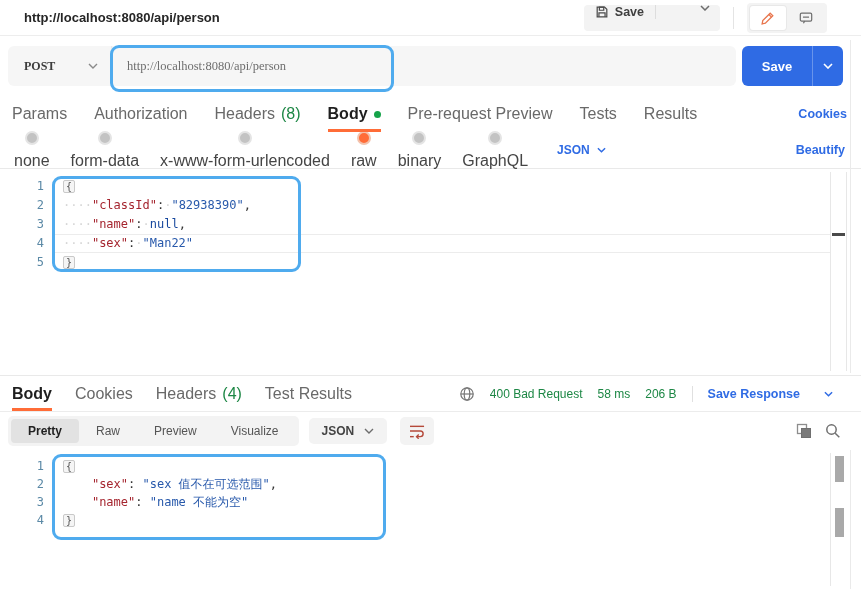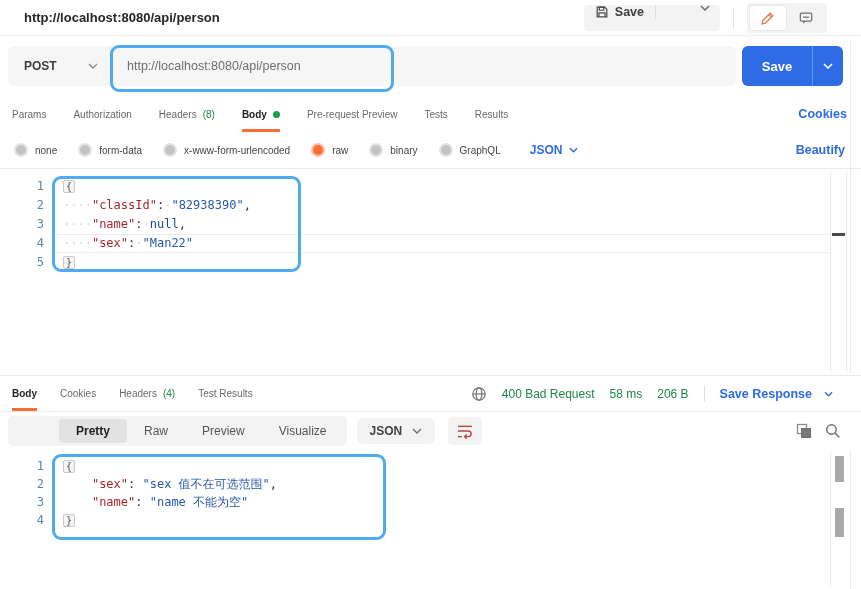--- a/index.html
+++ b/index.html
@@ -18,40 +18,40 @@
   .save-btn{display:flex;align-items:flex-start;background:var(--ctrl);border-radius:4px;height:26px;overflow:hidden;gap:34px;}
   .save-main{display:flex;align-items:center;gap:6px;padding:0 11px;font-size:12.5px;font-weight:600;color:#3f3f3f;border-right:1px solid #dddddd;}
   .save-caret{display:flex;align-items:center;padding:0 10px;}
   .hsep{width:1px;height:22px;background:#e4e4e4;margin:0 13px;}
   .icon-toggle{display:flex;background:var(--ctrl);border-radius:4px;padding:3px;gap:2px;}
   .icon-cell{width:36px;height:24px;display:flex;align-items:center;justify-content:center;border-radius:3px;}
   .icon-cell.active{background:#fff;box-shadow:0 0 0 1px #e8e8e8;}
 
   
   .url-row{display:flex;align-items:center;padding:10px 18px 10px 8px;height:60px;}
-  .url-compound{flex:1;display:flex;height:40px;background:#f6f6f6;border-radius:6px;overflow:hidden;}
+  .url-compound{flex:1;display:flex;height:40px;background:#f6f6f6;border-radius:6px;overflow:hidden;font-family:Liberation Serif, serif;}
   .method{display:flex;align-items:center;justify-content:space-between;width:104px;padding:0 13px 0 16px;
     font-size:12px;font-weight:700;color:#3d3d3d;border-right:1px solid #eaeaea;}
   .url-input{flex:1;display:flex;align-items:center;padding:0 15px;font-size:12.5px;color:#6e6e6e;}
   .send-btn{margin-left:6px;height:40px;width:101px;background:var(--blue);border-radius:6px;display:flex;color:#fff;overflow:hidden;}
   .send-main{flex:1;display:flex;align-items:center;justify-content:center;font-size:13px;font-weight:700;border-right:1px solid rgba(255,255,255,.28);}
   .send-caret{width:30px;display:flex;align-items:center;justify-content:center;}
 
   
   .tabs-row{display:flex;align-items:center;height:36px;padding:0 14px 0 12px;}
-  .tab{margin-right:27px;font-size:10px;color:var(--muted);height:100%;display:flex;align-items:center;gap:6px;position:relative;}
+  .tab{margin-right:27px;font-size:16px;color:var(--muted);height:100%;display:flex;align-items:center;gap:6px;position:relative;}
   .tab.active{color:#1f1f1f;font-weight:600;}
   .tab.active::after{content:"";position:absolute;left:0;right:0;bottom:0;height:3px;background:var(--orange);}
   .tab .count{color:var(--green);}
   .tab .dot{width:7px;height:7px;border-radius:50%;background:#16a34a;}
   .right-link{margin-left:auto;color:var(--blue);font-weight:600;font-size:12.5px;}
 
   
   .radio-row{display:flex;align-items:center;height:36px;padding:0 16px 0 14px;}
-  .radio-item{display:flex;align-items:center;gap:7px;margin-right:21px;font-size:10px;color:#454545;}
+  .radio-item{display:flex;align-items:center;gap:7px;margin-right:21px;font-size:16px;color:#454545;flex-direction:column;}
   .radio{width:14px;height:14px;border-radius:50%;background:#c3c3c3;border:2px solid #e4e4e4;}
   .radio.sel{background:var(--orange);border-color:#f3c2ac;}
   .json-dd{display:flex;align-items:center;gap:7px;color:var(--blue);font-weight:700;font-size:12px;margin-left:8px;}
 
   .divider{height:1px;background:var(--border);}
 
   
   .editor{position:relative;font-family:"DejaVu Sans Mono",monospace;font-size:12px;}
   .req-editor{height:206px;padding-top:8px;}
   .resp-editor{height:140px;padding-top:7px;}
@@ -70,27 +70,27 @@
   .ruler{position:absolute;top:3px;bottom:4px;right:14px;width:17px;border-left:1px solid #e7e7e7;border-right:1px solid #e7e7e7;z-index:2;}
   .ruler-dash{position:absolute;top:61px;left:1px;right:1px;height:3px;background:#4a4a4a;}
   .thumb{position:absolute;left:4px;width:9px;background:#a9a9a9;}
   .vline{position:absolute;width:1px;background:#eaeaea;z-index:2;}
 
   
   .resp-meta{display:flex;align-items:center;height:36px;padding:0 28px 0 12px;border-bottom:1px solid #ececec;}
   .resp-meta .tab{margin-right:23px;}
   .meta-right{margin-left:auto;display:flex;align-items:center;gap:15px;font-size:12px;color:var(--green);}
   .meta-sep{width:1px;height:16px;background:#e0e0e0;}
-  .save-resp{display:flex;align-items:center;gap:12px;color:var(--blue);font-weight:700;font-size:12.5px;}
+  .save-resp{display:flex;align-items:center;gap:24px;color:var(--blue);font-weight:700;font-size:12.5px;}
 
   
   .resp-toolbar{display:flex;align-items:center;height:38px;padding:0 20px 0 8px;}
   .seg{display:flex;background:var(--ctrl);border-radius:5px;padding:3px;}
   .seg-item{padding:5px 17px;font-size:12px;color:#555;border-radius:4px;}
-  .seg-item.active{background:#e2e2e2;color:#222;font-weight:600;margin-left:48px;}
+  .seg-item.active{background:#e2e2e2;color:#222;font-weight:600;}
   .json-box{display:flex;align-items:center;gap:10px;background:var(--ctrl);border-radius:5px;padding:6px 13px;margin-left:10px;font-size:12px;font-weight:600;color:#444;}
   .wrap-box{background:var(--ctrl);border-radius:5px;width:34px;height:28px;margin-left:13px;display:flex;align-items:center;justify-content:center;}
   .toolbar-right{margin-left:auto;display:flex;align-items:center;gap:13px;}
 
   
   .ann{position:absolute;border:3px solid var(--ann);border-radius:9px;pointer-events:none;z-index:5;}
 </style>
 </head>
 <body>
 

